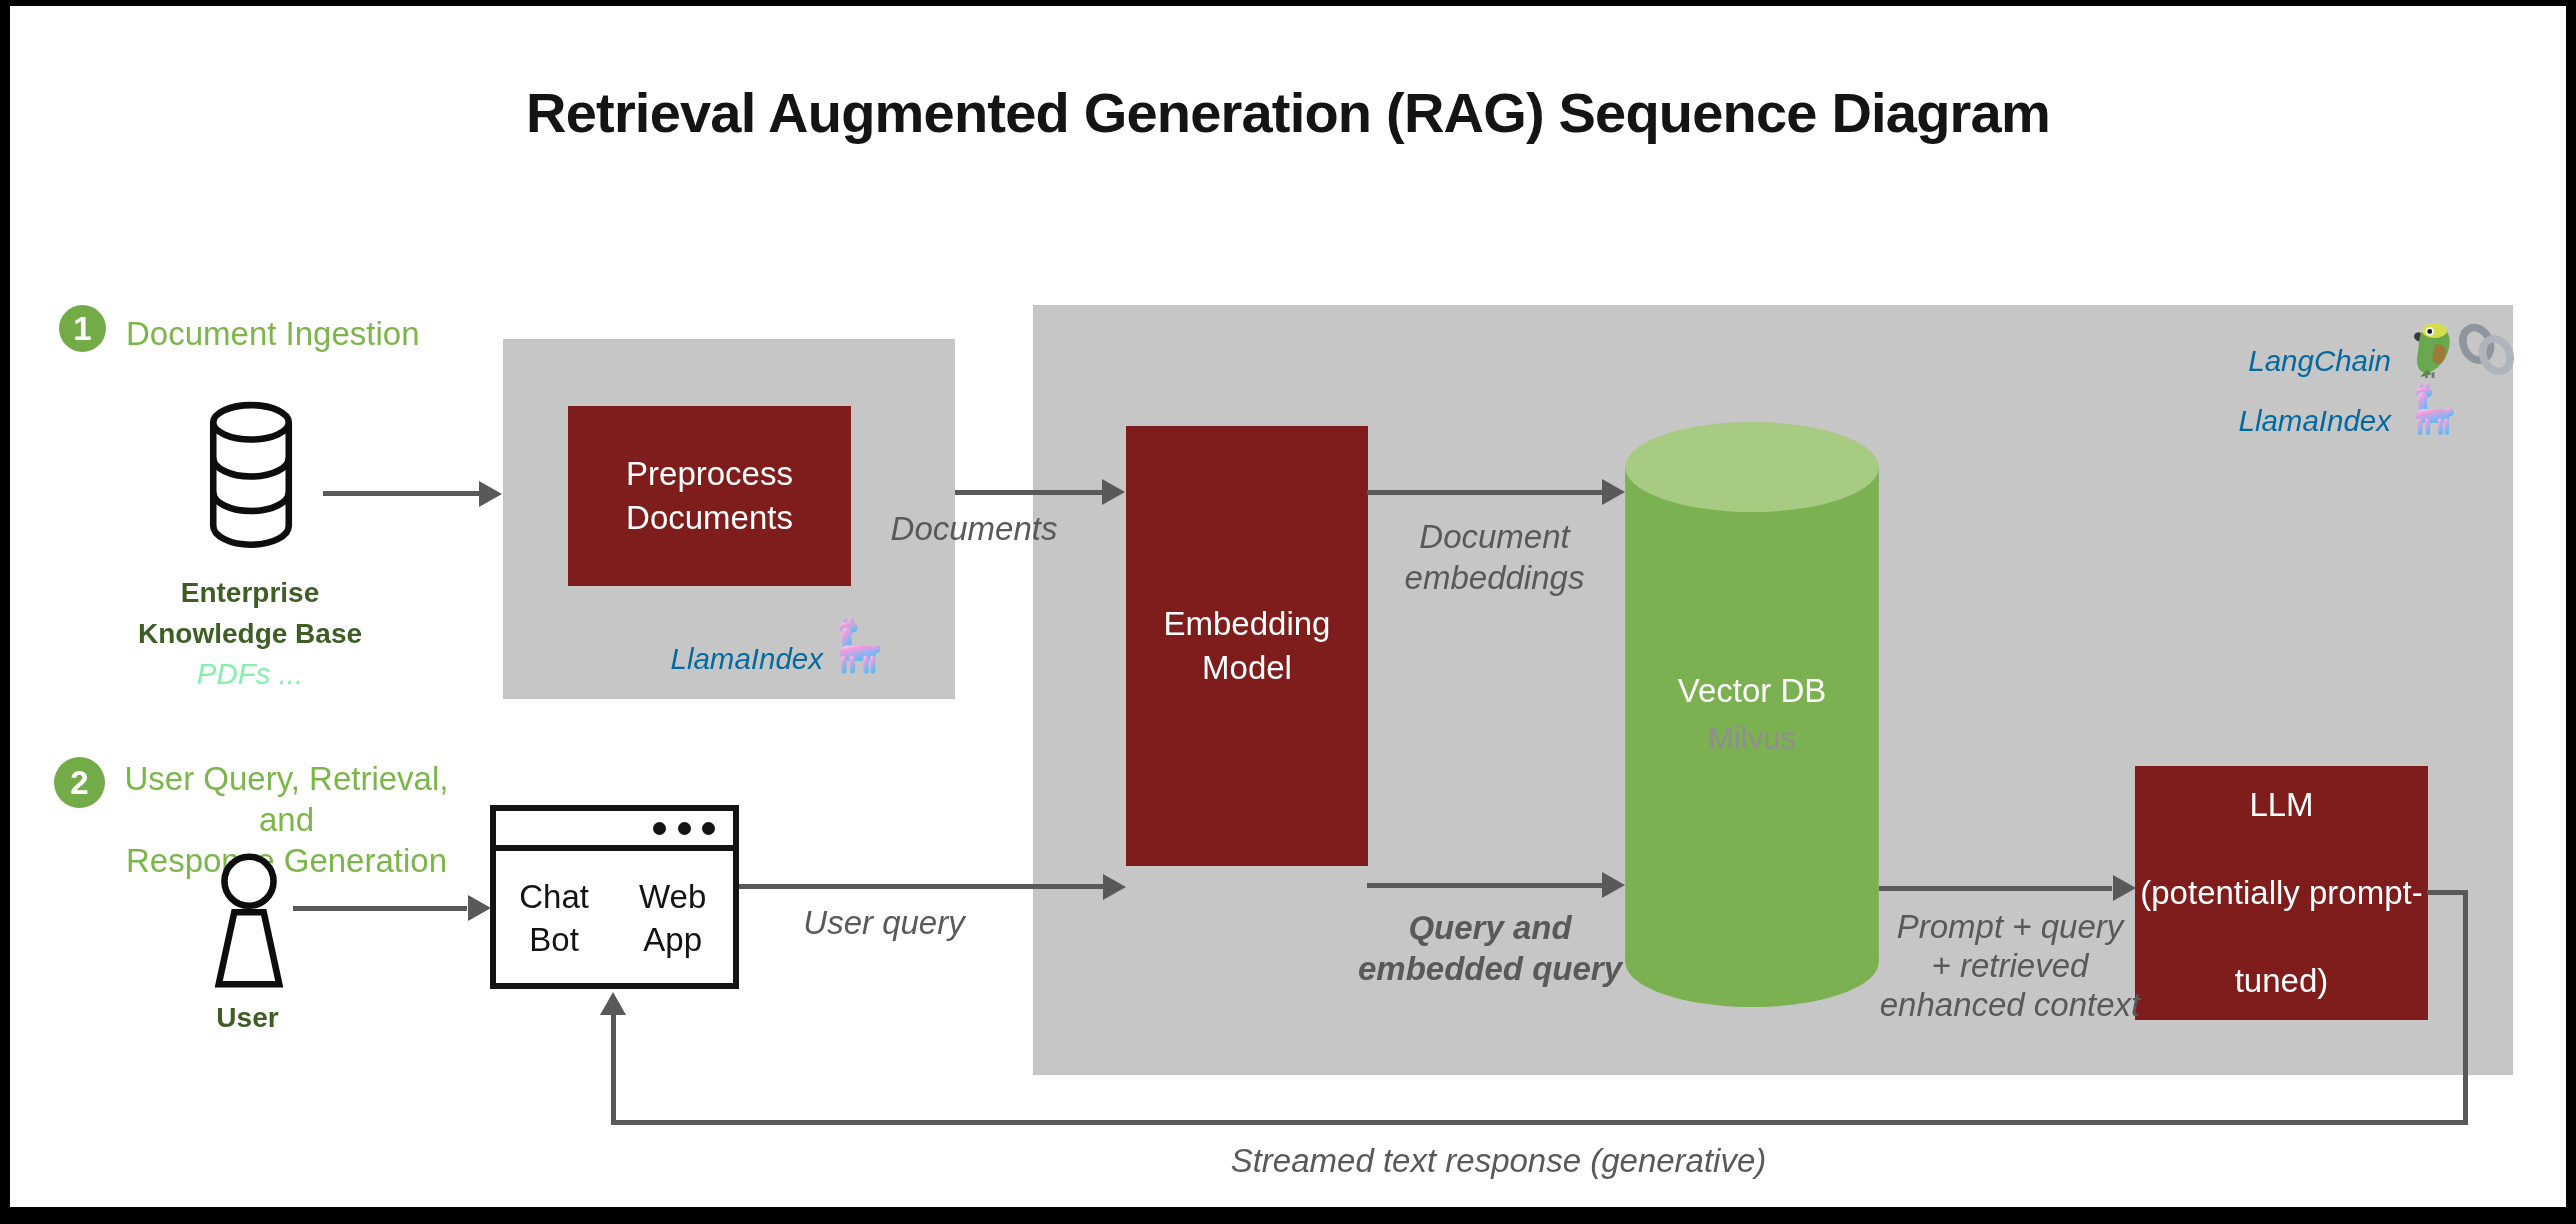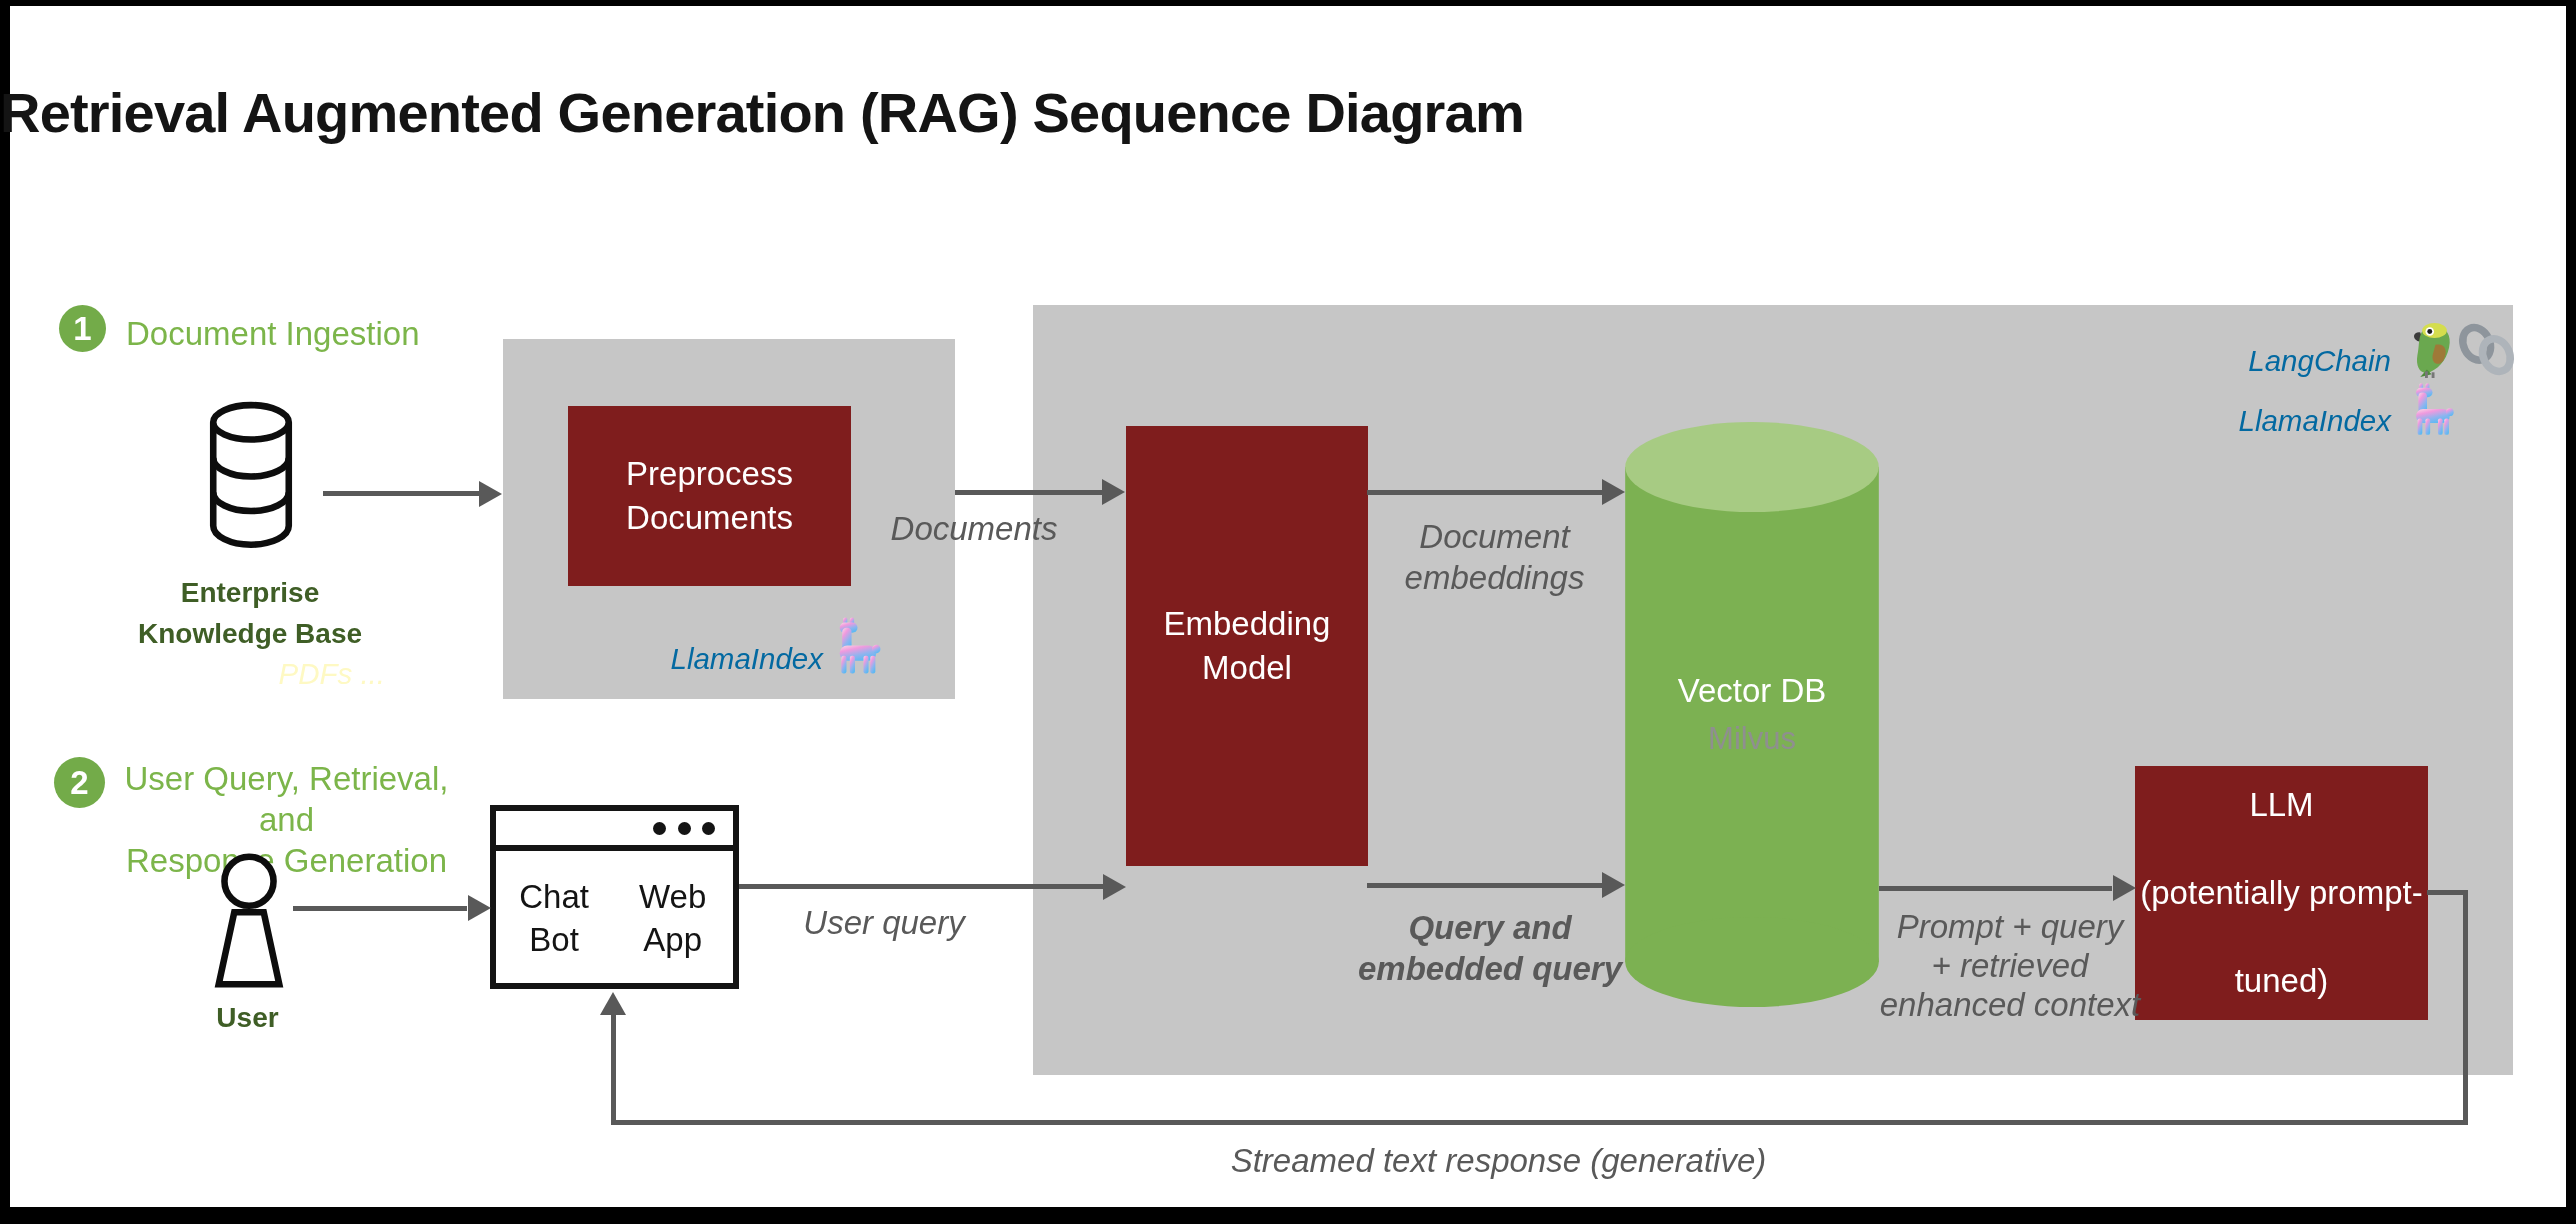--- a/index.html
+++ b/index.html
@@ -1,19 +1,19 @@
 <!DOCTYPE html>
 <html style="font-size:13px"><head>
 <meta charset="utf-8">
 <style>
   html,body{margin:0;padding:0;background:#000;}
   .canvas{position:relative;width:2576px;height:1225px;background:#000;overflow:hidden;
           font-family:"Liberation Sans",sans-serif;}
   .inner{position:absolute;left:9.8px;top:5.7px;width:2556px;height:1201px;background:#ffffff;}
-  .title{position:absolute;left:0;right:0;top:80px;text-align:left;font-weight:bold;
+  .title{position:absolute;left:0;right:0;top:80px;text-align:center;font-weight:bold;
          font-size:56px;color:#141414;letter-spacing:-0.8px;}
   .gpanel{position:absolute;background:#C6C6C6;}
   .greenbox{position:absolute;background:#7f1d1d;color:#fff;display:flex;flex-direction:column;
             align-items:center;justify-content:center;font-size:33px;line-height:44px;text-align:center;}
   .badge{position:absolute;border-radius:50%;background:#73AB49;color:#fff;display:flex;
          align-items:center;justify-content:center;font-size:33px;font-weight:bold;}
   .seclabel{position:absolute;color:#7CB54A;font-size:33px;line-height:41px;}
   .dgreen{position:absolute;color:#3F5E26;font-weight:bold;font-size:28px;line-height:41px;text-align:center;}
   .muted{position:absolute;font-style:italic;color:#0369a1;font-size:29.5px;}
   .lbl{position:absolute;font-style:italic;color:#595959;font-size:33px;line-height:41px;text-align:center;}
@@ -69,21 +69,21 @@
   <svg style="position:absolute;left:205px;top:401px;" width="92" height="156" viewBox="0 0 112 190">
     <path d="M10 26 V152 A46 23 0 0 0 102 152 V26" fill="#fff" stroke="#0d0d0d" stroke-width="8"></path>
     <path d="M10 69 A46 23 0 0 0 102 69" fill="none" stroke="#0d0d0d" stroke-width="8"></path>
     <path d="M10 111 A46 23 0 0 0 102 111" fill="none" stroke="#0d0d0d" stroke-width="8"></path>
     <ellipse cx="56" cy="26" rx="46" ry="21" fill="#fff" stroke="#0d0d0d" stroke-width="8"></ellipse>
   </svg>
   <div class="dgreen" style="left:115px;top:572px;width:270px;">
     <span class="ln">Enterprise</span>
     <span class="ln">Knowledge Base</span>
   </div>
-  <div class="muted" style="left:115px;top:657px;width:270px;text-align:right;color:#fef9c3;">PDFs ...</div>
+  <div class="muted" style="left:115px;top:657px;width:270px;text-align:center;color:#86efac;">PDFs ...</div>
 
   <div class="greenbox" style="left:568px;top:406px;width:283px;height:180px;">
     <span class="ln">Preprocess</span>
     <span class="ln">Documents</span>
   </div>
 
   <div class="muted" style="left:639px;top:642px;width:184px;text-align:right;">LlamaIndex</div>
   <svg style="position:absolute;left:832px;top:617px;" width="51" height="57" viewBox="0 0 60 66">
     <g fill="url(#llg)">
       <rect x="13" y="0" width="5" height="11" rx="2.5"></rect>

